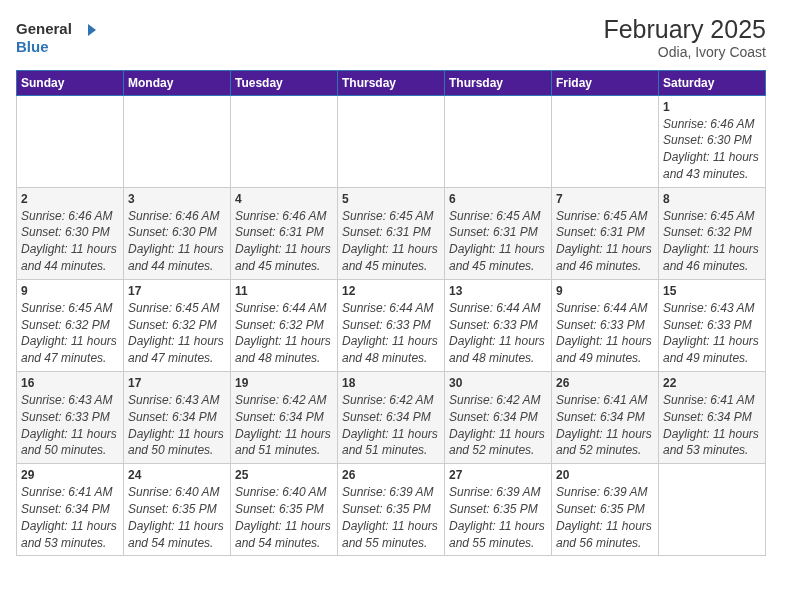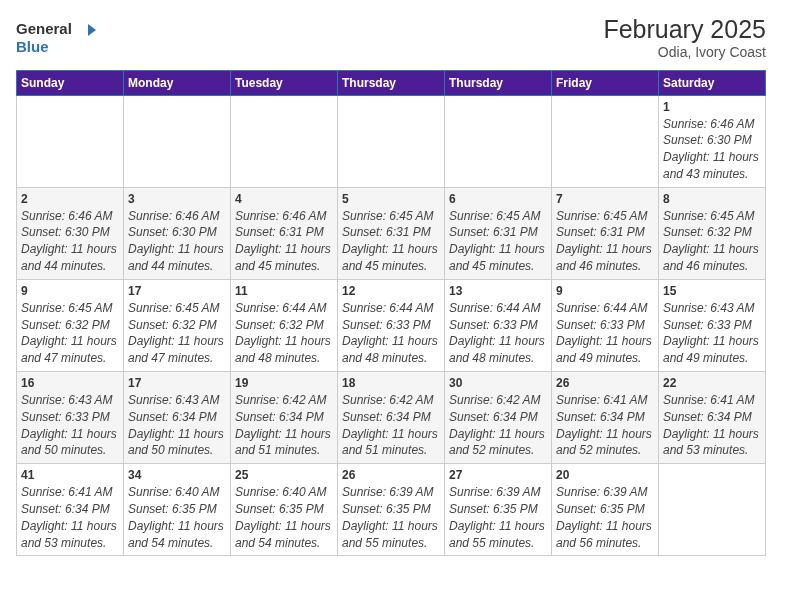--- a/index.html
+++ b/index.html
@@ -279,28 +279,28 @@
           <td>
             <span class="day-number">22</span>
             <div class="day-info" style="white-space: pre-line;">Sunrise: 6:41 AM
 Sunset: 6:34 PM
 Daylight: 11 hours
 and 53 minutes.</div>
           </td>
         </tr>
         <tr>
           <td>
-            <span class="day-number">41</span>
+            <span class="day-number">29</span>
             <div class="day-info" style="white-space: pre-line;">Sunrise: 6:41 AM
 Sunset: 6:34 PM
 Daylight: 11 hours
 and 53 minutes.</div>
           </td>
           <td>
-            <span class="day-number">34</span>
+            <span class="day-number">24</span>
             <div class="day-info" style="white-space: pre-line;">Sunrise: 6:40 AM
 Sunset: 6:35 PM
 Daylight: 11 hours
 and 54 minutes.</div>
           </td>
           <td>
             <span class="day-number">25</span>
             <div class="day-info" style="white-space: pre-line;">Sunrise: 6:40 AM
 Sunset: 6:35 PM
 Daylight: 11 hours

